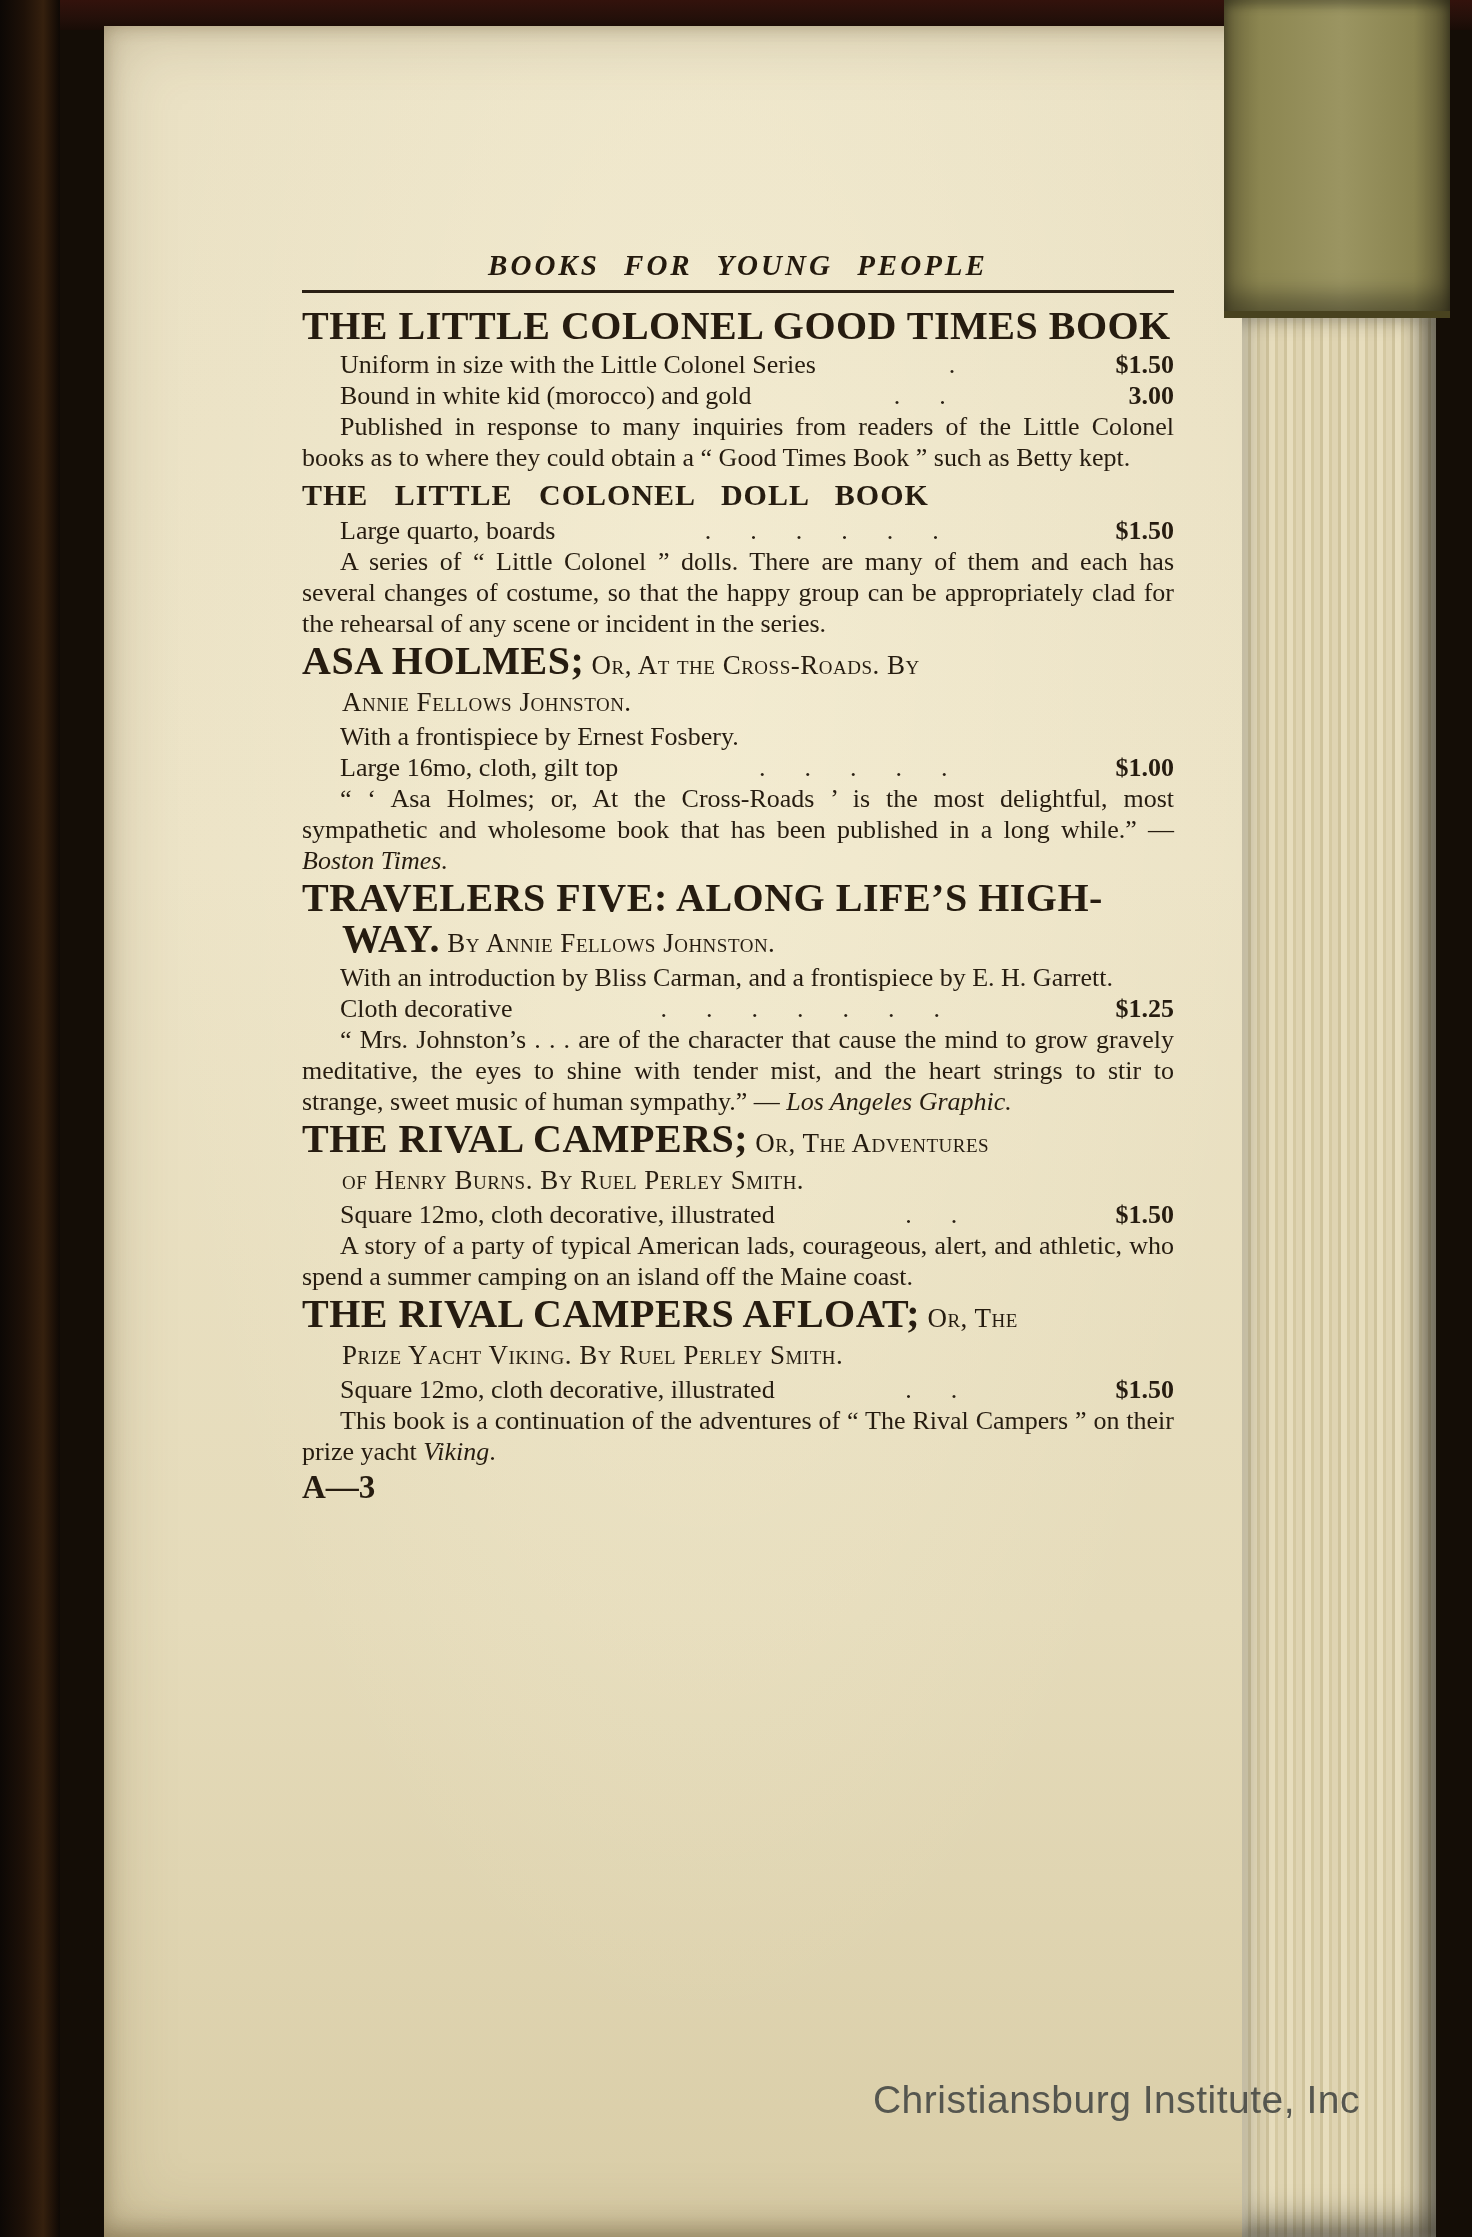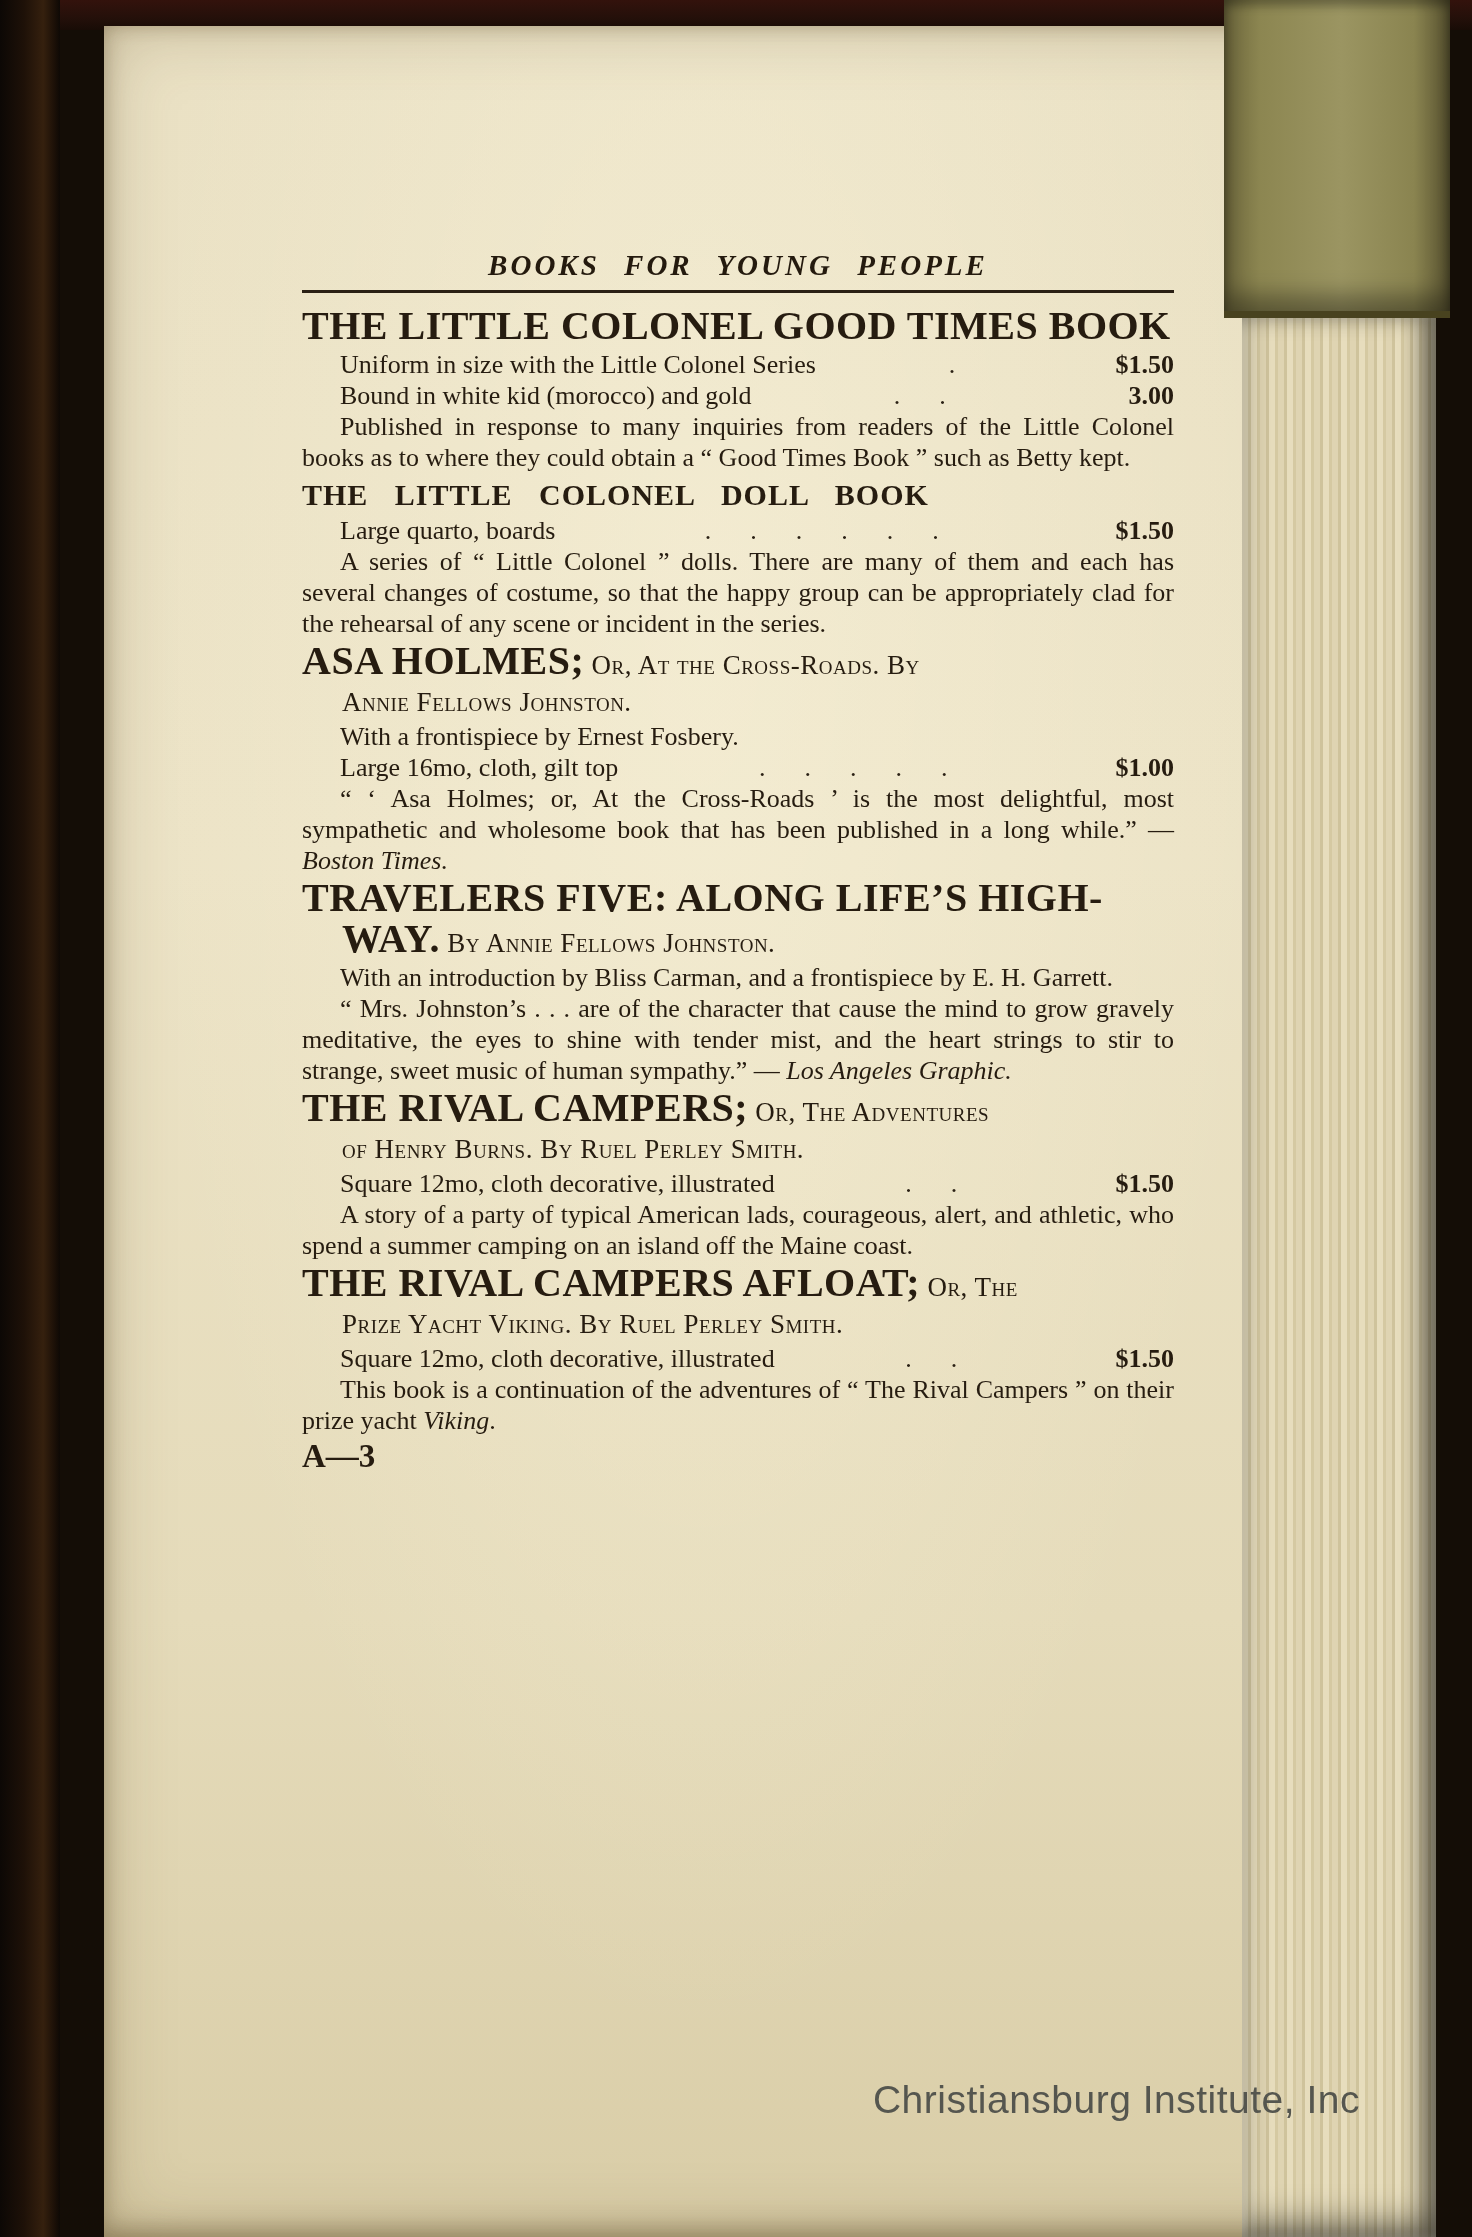--- a/index.html
+++ b/index.html
@@ -113,20 +113,25 @@
             <span class="pl-text">Large 16mo, cloth, gilt top</span>
             <span class="pl-dots">.  .  .  .  .</span>
             <span class="pl-price">$1.00</span>
           </div>
           <div class="para"><span>“ ‘ Asa Holmes; or, At the Cross-Roads ’ is the most delightful, most sympathetic and wholesome book that has been published in a long while.” — </span><span class="italic">Boston Times.</span></div>
         </div>
         <div class="entry">
           <div class="heading-line"><span class="seg-title">TRAVELERS FIVE: ALONG LIFE’S HIGH-</span></div>
           <div class="heading-line cont"><span class="seg-title">WAY.</span><span class="seg-sc">  By Annie Fellows Johnston.</span></div>
           <div class="detail"><span>With an introduction by Bliss Carman, and a frontispiece by E. H. Garrett.</span></div>
+          <div class="price-line">
+            <span class="pl-text">Cloth decorative</span>
+            <span class="pl-dots">.  .  .  .  .  .  .</span>
+            <span class="pl-price">$1.25</span>
+          </div>
           <div class="para"><span>“ Mrs. Johnston’s . . . are of the character that cause the mind to grow gravely meditative, the eyes to shine with tender mist, and the heart strings to stir to strange, sweet music of human sympathy.” — </span><span class="italic">Los Angeles Graphic.</span></div>
         </div>
         <div class="entry">
           <div class="heading-line"><span class="seg-title">THE RIVAL CAMPERS;</span><span class="seg-sc"> Or, The Adventures</span></div>
           <div class="heading-line cont"><span class="seg-sc">of Henry Burns.  By Ruel Perley Smith.</span></div>
           <div class="price-line">
             <span class="pl-text">Square 12mo, cloth decorative, illustrated</span>
             <span class="pl-dots">.  .</span>
             <span class="pl-price">$1.50</span>
           </div>

